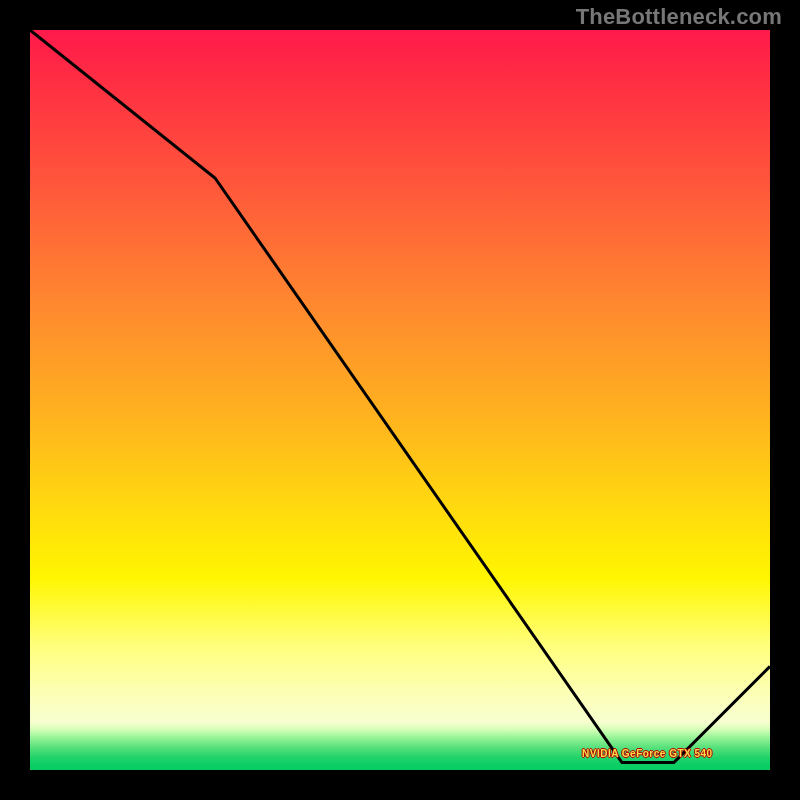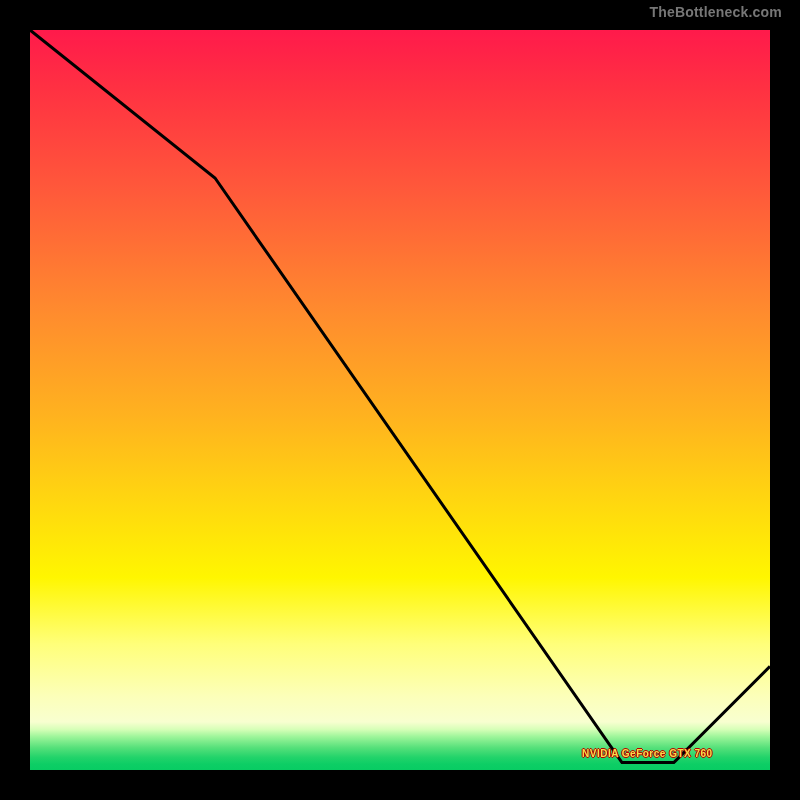--- a/index.html
+++ b/index.html
@@ -15,21 +15,21 @@
     position: relative;
     width: 800px;
     height: 800px;
     background: #000;
   }
   .watermark {
     position: absolute;
     top: 4px;
     right: 18px;
     color: #777;
-    font-size: 14px;
+    font-size: 22px;
     font-weight: 600;
     letter-spacing: 0.2px;
     user-select: none;
   }
   
   .plot {
     position: absolute;
     left: 30px;
     top: 30px;
     width: 740px;
@@ -92,16 +92,16 @@
 
   <div class="watermark">TheBottleneck.com</div>
 
   <div class="plot">
     <div class="grad"></div>
 
     <svg class="curve-svg" viewBox="0 0 740 740" preserveAspectRatio="none">
       <path class="curve-path" id="curve-path" d="M0.0 0.0 L185.0 148.0 L592.0 732.6 L643.8 732.6 L740.0 636.4"></path>
     </svg>
 
-    <div class="annot" id="annot" style="left: 552px; top: 718px; color: rgb(245, 224, 74);">NVIDIA GeForce GTX 760</div>
+    <div class="annot" id="annot" style="left: 552px; top: 718px; color: rgb(245, 224, 74);">NVIDIA GeForce GTX 540</div>
   </div>
 
 </div>
 
 </body></html>

